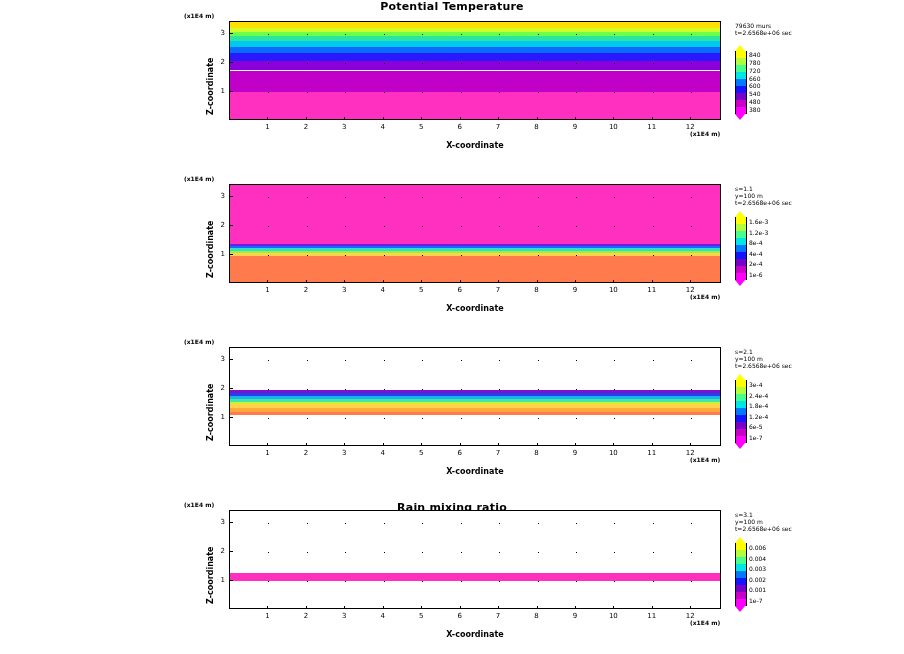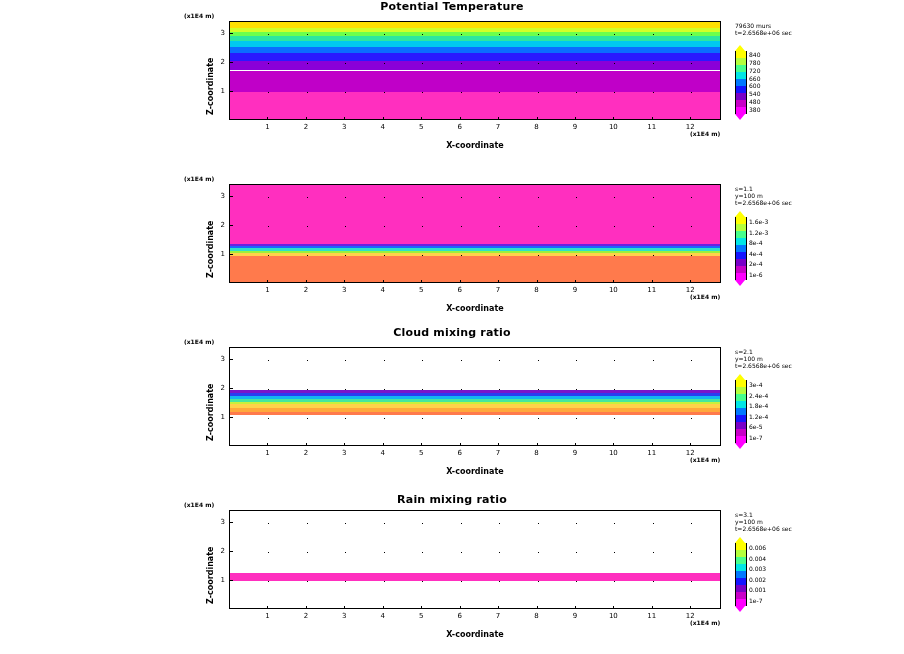--- a/index.html
+++ b/index.html
@@ -303,21 +303,20 @@
         <div class="clab" style="top: 7.25px;">1.6e-3</div>
         <div class="clab" style="top: 17.75px;">1.2e-3</div>
         <div class="clab" style="top: 28.25px;">8e-4</div>
         <div class="clab" style="top: 38.75px;">4e-4</div>
         <div class="clab" style="top: 49.25px;">2e-4</div>
         <div class="clab" style="top: 59.75px;">1e-6</div>
       </div>
   </div>
 
   <div class="panel" style="top:326px;height:160px;">
-    <div class="ptitle" style="top:0px;">Cloud mixing ratio</div>
     <div class="ylabel-top" style="left:184px;top:12px;">(x1E4 m)</div>
     <div class="yaxis-title" style="left:206px;top:115px;">Z-coordinate</div>
 
     <div class="plotbox" id="box2" style="left:229px;top:21px;width:492px;height:99px;">
       <div class="bands" id="bands2">
           <div class="band" style="top: 69.4118%; height: 30.5882%; background: rgb(255, 255, 255);"></div>
           <div class="band" style="top: 66.4706%; height: 2.94118%; background: rgb(255, 122, 76);"></div>
           <div class="band" style="top: 61.7647%; height: 4.70588%; background: rgb(255, 168, 60);"></div>
           <div class="band" style="top: 58.2353%; height: 3.52941%; background: rgb(255, 210, 74);"></div>
           <div class="band" style="top: 55.2941%; height: 2.94118%; background: rgb(200, 240, 60);"></div>
@@ -425,21 +424,21 @@
         <div class="clab" style="top: 7.25px;">3e-4</div>
         <div class="clab" style="top: 17.75px;">2.4e-4</div>
         <div class="clab" style="top: 28.25px;">1.8e-4</div>
         <div class="clab" style="top: 38.75px;">1.2e-4</div>
         <div class="clab" style="top: 49.25px;">6e-5</div>
         <div class="clab" style="top: 59.75px;">1e-7</div>
       </div>
   </div>
 
   <div class="panel" style="top:489px;height:165px;">
-    <div class="ptitle" style="top:4px;">Rain mixing ratio</div>
+    <div class="ptitle" style="top:12px;">Rain mixing ratio</div>
     <div class="ylabel-top" style="left:184px;top:12px;">(x1E4 m)</div>
     <div class="yaxis-title" style="left:206px;top:115px;">Z-coordinate</div>
 
     <div class="plotbox" id="box3" style="left:229px;top:21px;width:492px;height:99px;">
       <div class="bands" id="bands3">
           <div class="band" style="top: 72.0588%; height: 27.9412%; background: rgb(255, 255, 255);"></div>
           <div class="band" style="top: 64.1176%; height: 7.94118%; background: rgb(255, 47, 191);"></div>
           <div class="band" style="top: 0%; height: 64.1176%; background: rgb(255, 255, 255);"></div>
         </div>
       <div class="dotgrid" id="grid3">

